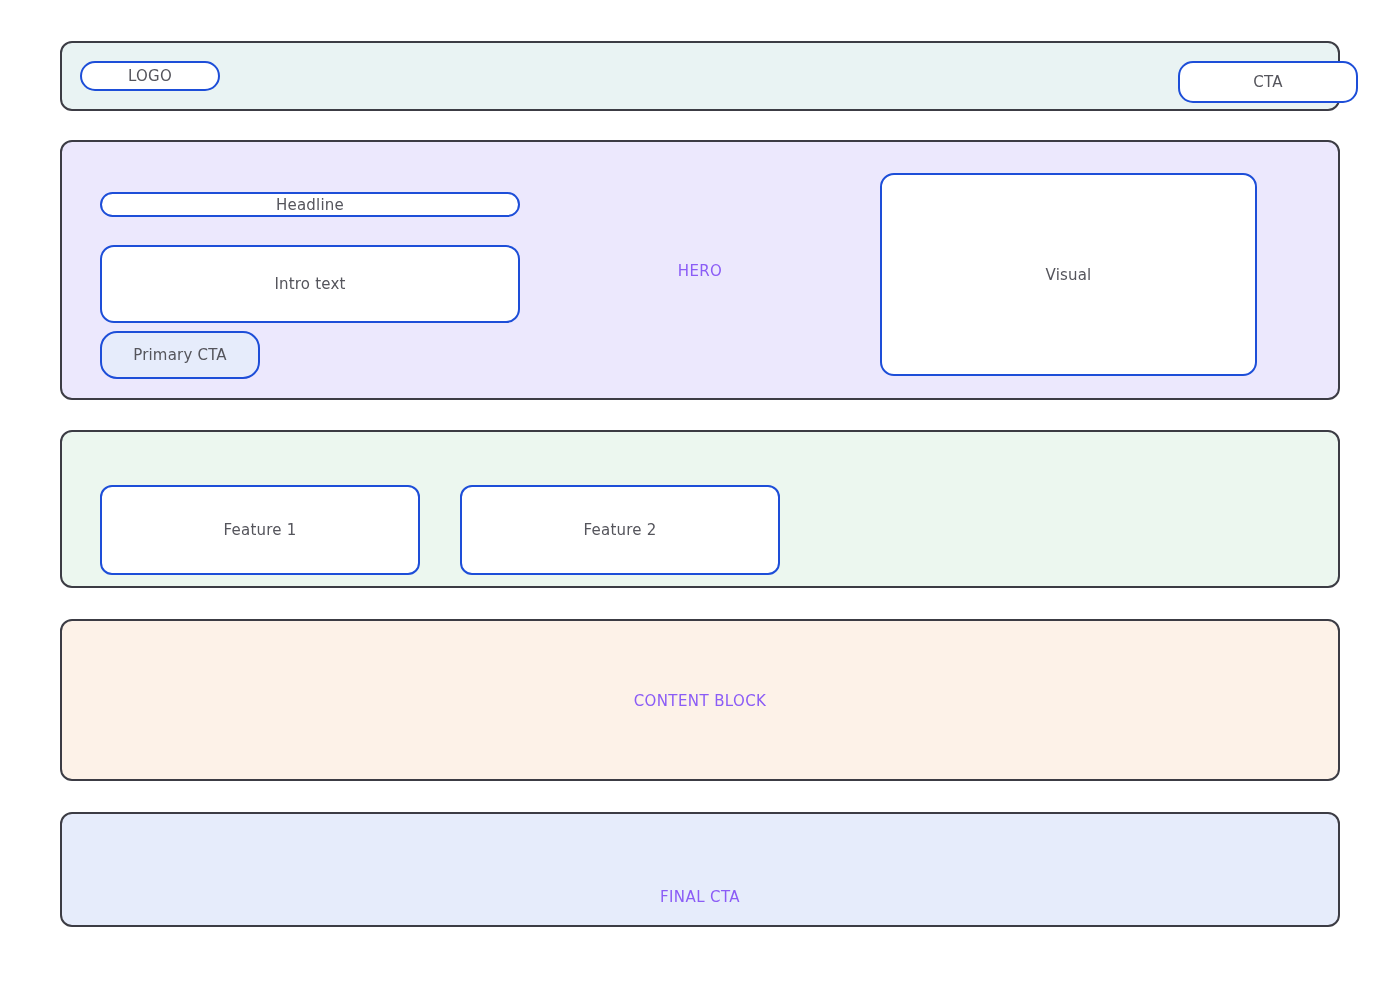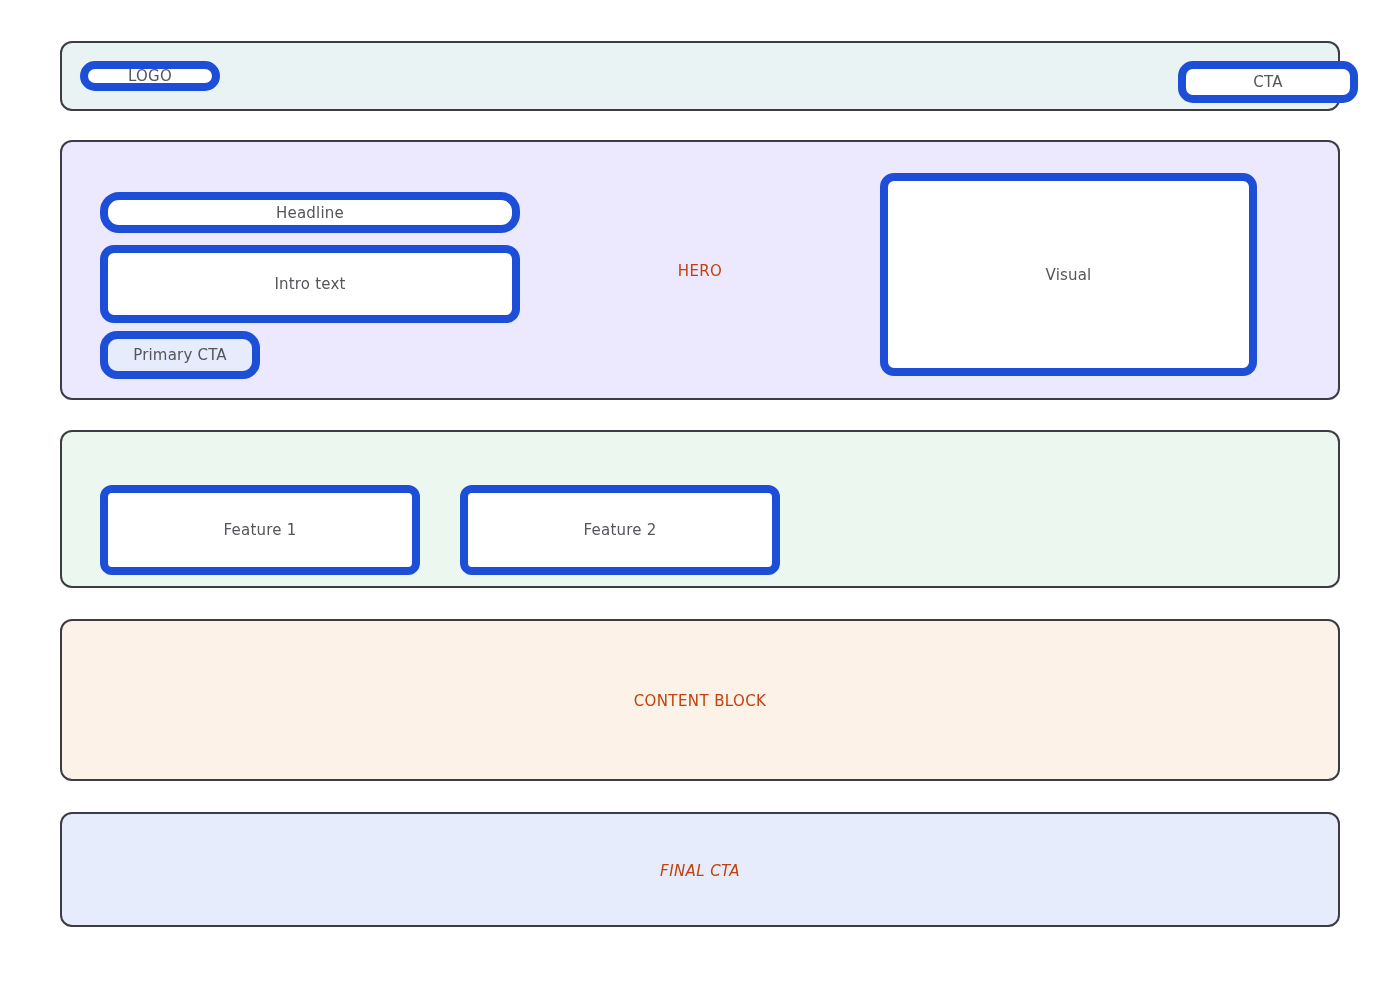--- a/index.html
+++ b/index.html
@@ -28,34 +28,34 @@
     box-sizing: border-box;
     border: 2px solid #3c3c44;
     border-radius: 12px;
   }
 
   
   .box {
     position: absolute;
     box-sizing: border-box;
     background: #ffffff;
-    border: 8px solid #1d4ed8;
+    border: 2px solid #1d4ed8;
     display: flex;
     align-items: center;
     justify-content: center;
     font-size: 15px;
     color: #55555c;
     letter-spacing: 0.2px;
     white-space: nowrap;
   }
 
   .band-label {
     position: absolute;
     font-size: 15px;
-    color: #c2410c;
+    color: #8b5cf6;
     letter-spacing: 0.4px;
     white-space: nowrap;
     transform: translate(-50%, -50%);
   }
 
   
   #header-band {
     left: 60px;
     top: 41px;
     width: 1280px;
@@ -86,21 +86,21 @@
     background: #ece8fd;
   }
   #hero-label {
     left: 700px;
     top: 271px;
   }
   #hero-headline-box {
     left: 100px;
     top: 192px;
     width: 420px;
-    height: 41px;
+    height: 25px;
     border-radius: 19px;
     text-align: center;
   }
   #hero-intro-box {
     left: 100px;
     top: 245px;
     width: 420px;
     height: 78px;
     border-radius: 14px;
   }
@@ -154,22 +154,21 @@
   
   #final-cta-band {
     left: 60px;
     top: 812px;
     width: 1280px;
     height: 115px;
     background: #e6ecfb;
   }
   #final-cta-label {
     left: 700px;
-    top: 871px;
-    font-style: italic;
+    top: 897px;
   }
 </style>
 </head>
 <body>
 
 <div id="wireframe">
 
   <div class="band" id="header-band"></div>
   <div class="box" id="logo-pill">
     <span>LOGO</span>

